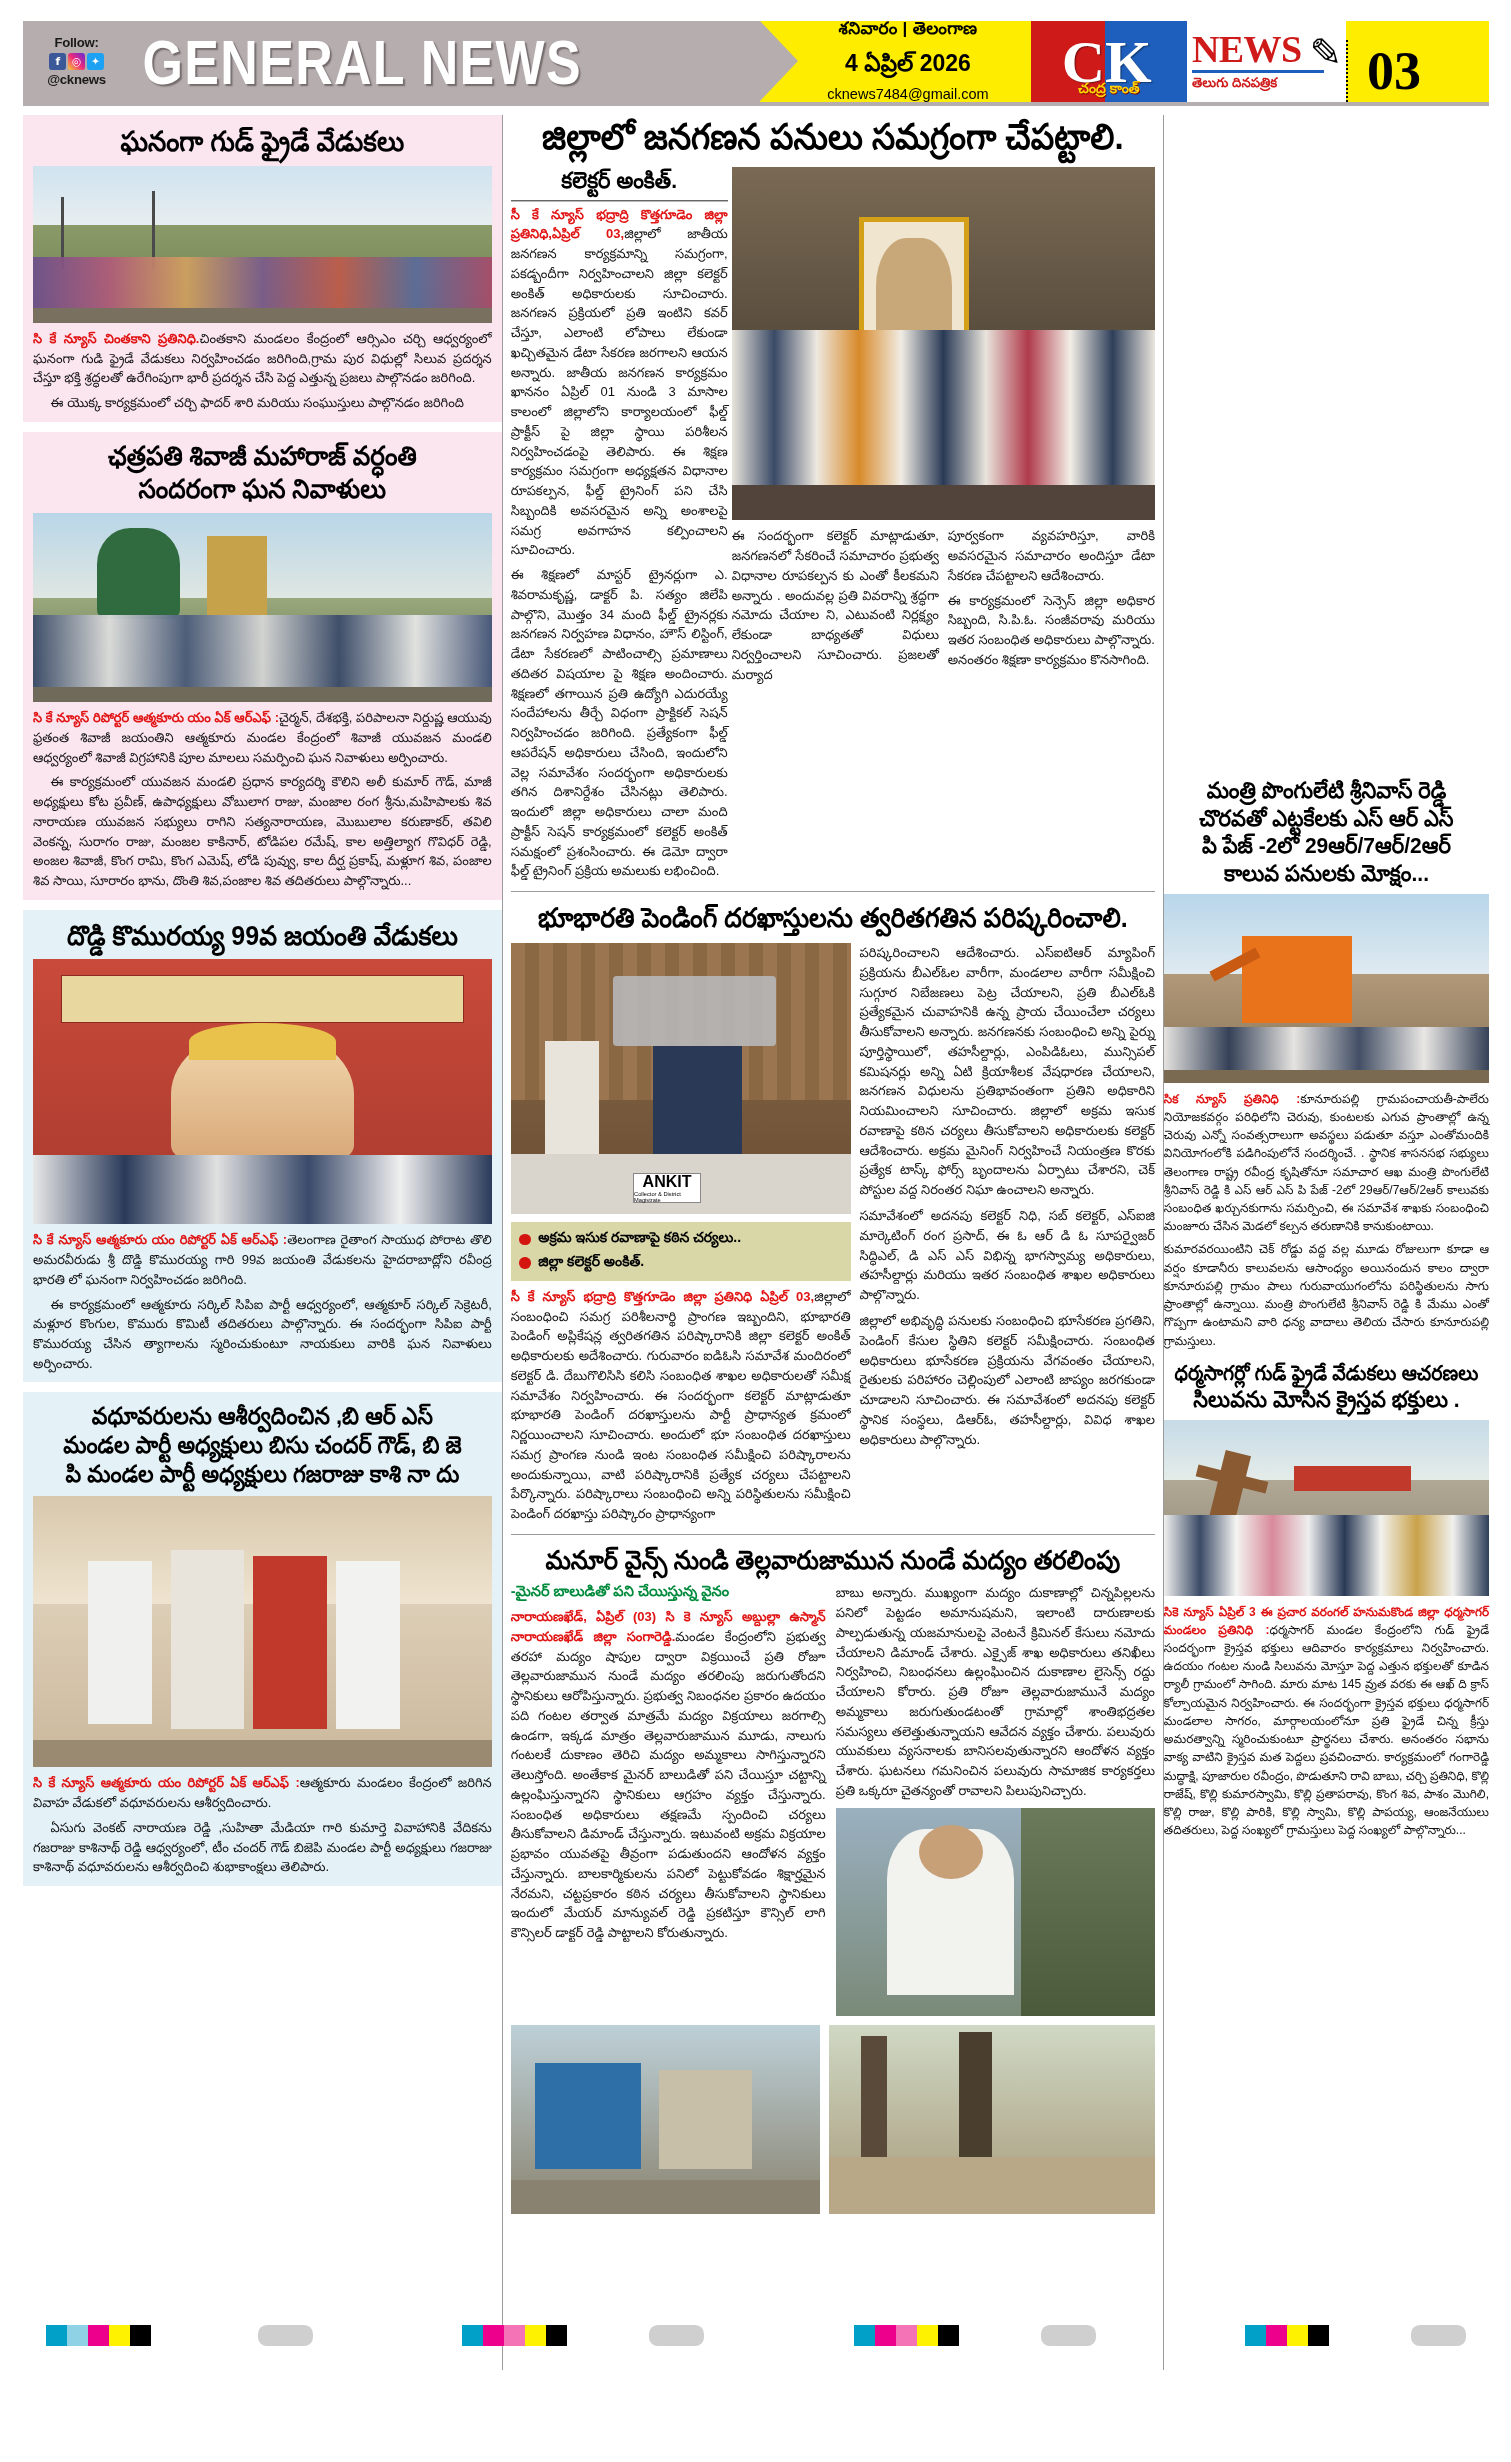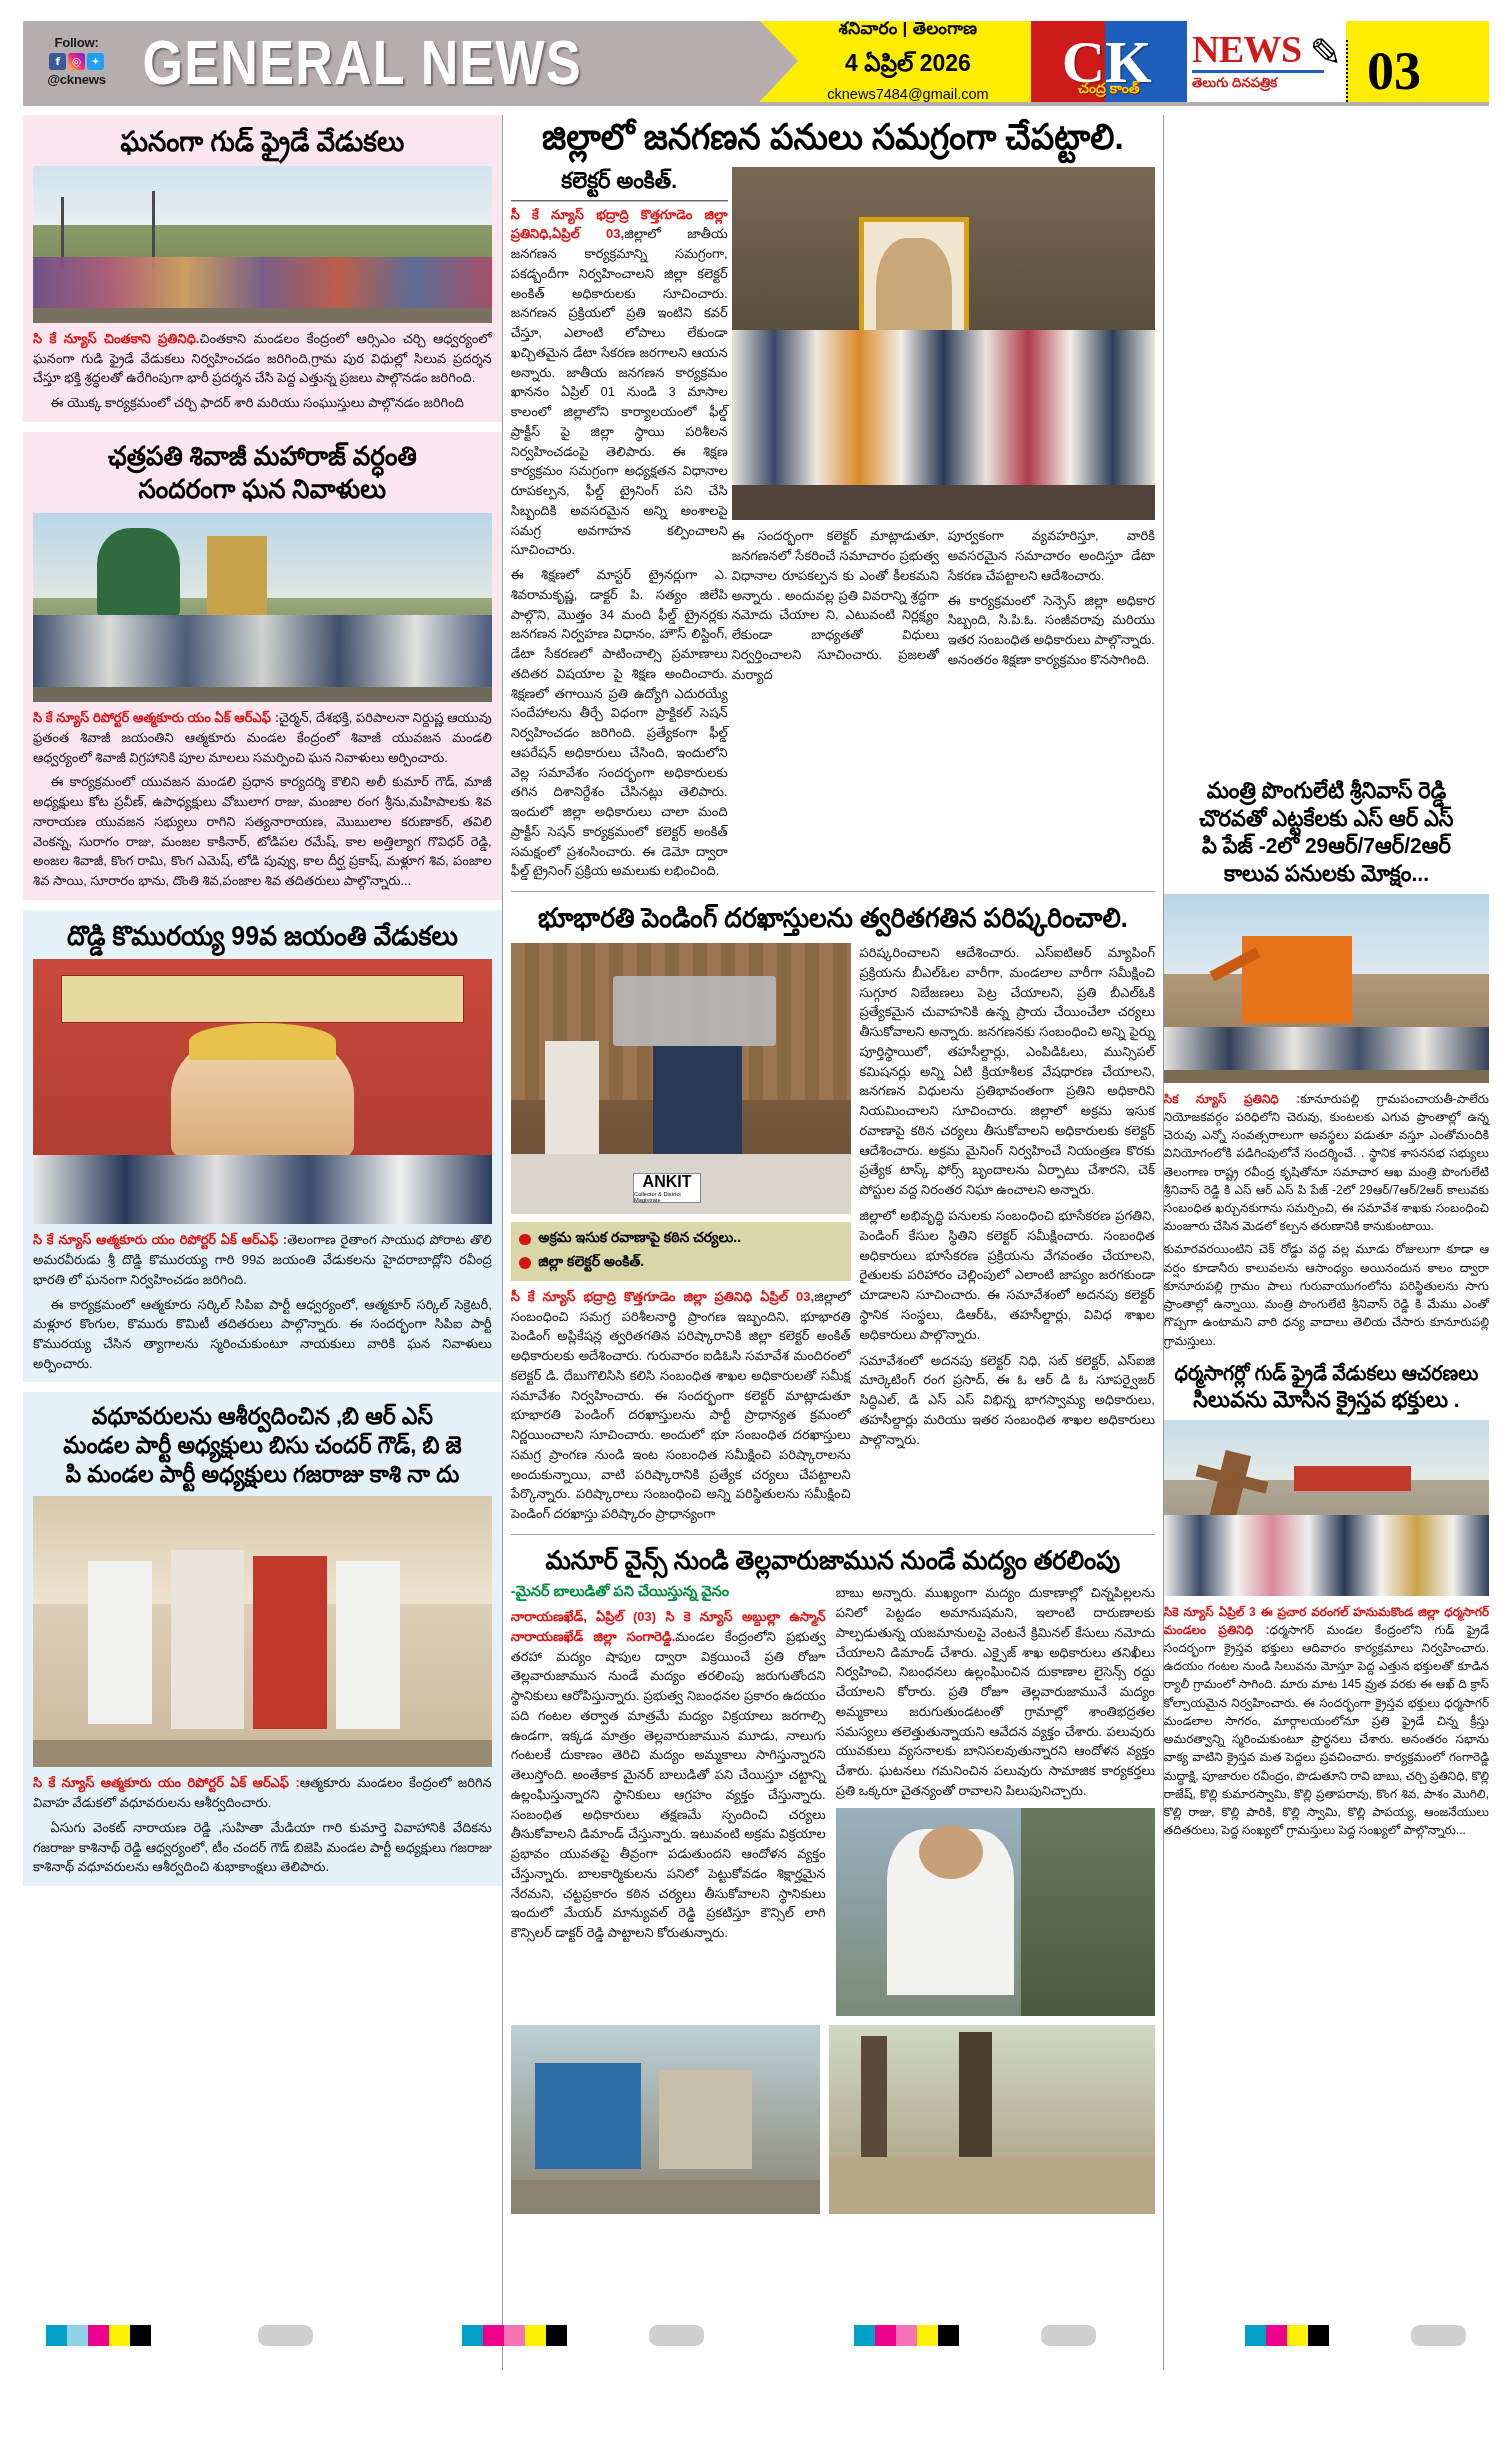--- a/index.html
+++ b/index.html
@@ -416,22 +416,22 @@
               </div>
             </div>
 
             <div class="body-tel" style="margin-top:6.3px;">
               <span class="byline">సీ కే న్యూస్ భద్రాద్రి కొత్తగూడెం జిల్లా ప్రతినిధి ఏప్రిల్ 03,</span><span>జిల్లాలో సంబంధించి సమగ్ర పరిశీలనార్థి ప్రాంగణ ఇబ్బందిని, భూభారతి పెండింగ్ అప్లికేషన్ల త్వరితగతిన పరిష్కారానికి జిల్లా కలెక్టర్ అంకిత్ అధికారులకు అదేశించారు. గురువారం ఐడిఓసి సమావేశ మందిరంలో కలెక్టర్ డి. దేబుగొలిసిసి కలిసి సంబంధిత శాఖల అధికారులతో సమీక్ష సమావేశం నిర్వహించారు. ఈ సందర్భంగా కలెక్టర్ మాట్లాడుతూ భూభారతి పెండింగ్ దరఖాస్తులను పార్టీ ప్రాధాన్యత క్రమంలో నిర్ణయించాలని సూచించారు. అందులో భూ సంబంధిత దరఖాస్తులు సమగ్ర ప్రాంగణ నుండి ఇంట సంబంధిత సమీక్షించి పరిష్కారాలను అందుకున్నాయి, వాటి పరిష్కారానికి ప్రత్యేక చర్యలు చేపట్టాలని పేర్కొన్నారు. పరిష్కారాలు సంబంధించి అన్ని పరిస్థితులను సమీక్షించి పెండింగ్ దరఖాస్తు పరిష్కారం ప్రాధాన్యంగా</span>
             </div>
           </div>
 
           <div style="flex:1;">
             <div class="body-tel">పరిష్కరించాలని ఆదేశించారు. ఎస్ఐటిఆర్ మ్యాపింగ్ ప్రక్రియను బీఎల్ఓల వారీగా, మండలాల వారీగా సమీక్షించి సుగ్గూర నిబేజణలు పెట్ర చేయాలని, ప్రతి బీఎల్ఓకి ప్రత్యేకమైన చువాహనికి ఉన్న ప్రాయ చేయించేలా చర్యలు తీసుకోవాలని అన్నారు. జనగణనకు సంబంధించి అన్ని పైర్ను పూర్తిస్థాయిలో, తహసీల్దార్లు, ఎంపిడిఓలు, మున్సిపల్ కమిషనర్లు అన్ని ఏటి క్రియాశీలక వేషధారణ చేయాలని, జనగణన విధులను ప్రతిభావంతంగా ప్రతిని అధికారిని నియమించాలని సూచించారు. జిల్లాలో అక్రమ ఇసుక రవాణాపై కఠిన చర్యలు తీసుకోవాలని అధికారులకు కలెక్టర్ ఆదేశించారు. అక్రమ మైనింగ్ నిర్వహించే నియంత్రణ కొరకు ప్రత్యేక టాస్క్ ఫోర్స్ బృందాలను ఏర్పాటు చేశారని, చెక్ పోస్టుల వద్ద నిరంతర నిఘా ఉంచాలని అన్నారు.</div>
+            <div class="body-tel" style="margin-top:6.3px;">సమావేశంలో అదనపు కలెక్టర్ నిధి, సబ్ కలెక్టర్, ఎస్ఐజి మార్కెటింగ్ రంగ ప్రసాద్, ఈ ఓ ఆర్ డి ఓ సూపర్వైజర్ సిద్ధిఎల్, డి ఎస్ ఎస్ విభిన్న భాగస్వామ్య అధికారులు, తహసీల్దార్లు మరియు ఇతర సంబంధిత శాఖల అధికారులు పాల్గొన్నారు.</div>
             <div class="body-tel" style="margin-top:6.3px;">జిల్లాలో అభివృద్ధి పనులకు సంబంధించి భూసేకరణ ప్రగతిని, పెండింగ్ కేసుల స్థితిని కలెక్టర్ సమీక్షించారు. సంబంధిత అధికారులు భూసేకరణ ప్రక్రియను వేగవంతం చేయాలని, రైతులకు పరిహారం చెల్లింపులో ఎలాంటి జాప్యం జరగకుండా చూడాలని సూచించారు. ఈ సమావేశంలో అదనపు కలెక్టర్ స్థానిక సంస్థలు, డిఆర్ఓ, తహసీల్దార్లు, వివిధ శాఖల అధికారులు పాల్గొన్నారు.</div>
-            <div class="body-tel" style="margin-top:6.3px;">సమావేశంలో అదనపు కలెక్టర్ నిధి, సబ్ కలెక్టర్, ఎస్ఐజి మార్కెటింగ్ రంగ ప్రసాద్, ఈ ఓ ఆర్ డి ఓ సూపర్వైజర్ సిద్ధిఎల్, డి ఎస్ ఎస్ విభిన్న భాగస్వామ్య అధికారులు, తహసీల్దార్లు మరియు ఇతర సంబంధిత శాఖల అధికారులు పాల్గొన్నారు.</div>
           </div>
         </div>
       </div>
 
       <div style="height:1.3px;background:#9a9a9a;margin:5px 0 8.8px;"></div>
 
       <div class="blk">
         <div class="tel-head" style="font-size:24px;margin-bottom:7.6px;">మనూర్ వైన్స్ నుండి తెల్లవారుజామున నుండే మద్యం తరలింపు</div>
 
         <div style="display:flex;gap:10px;">

